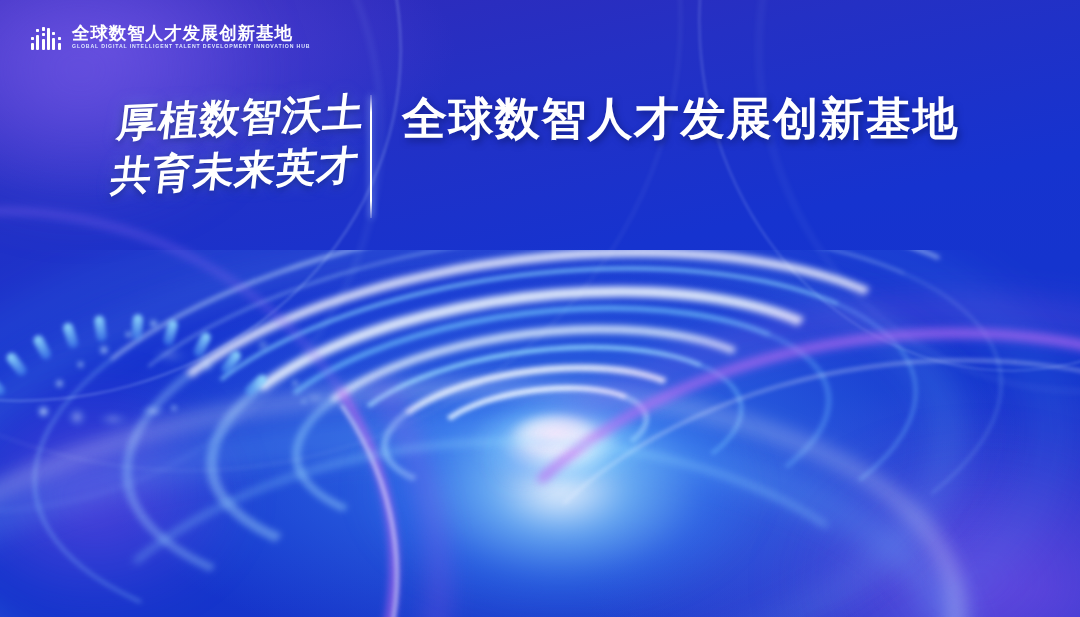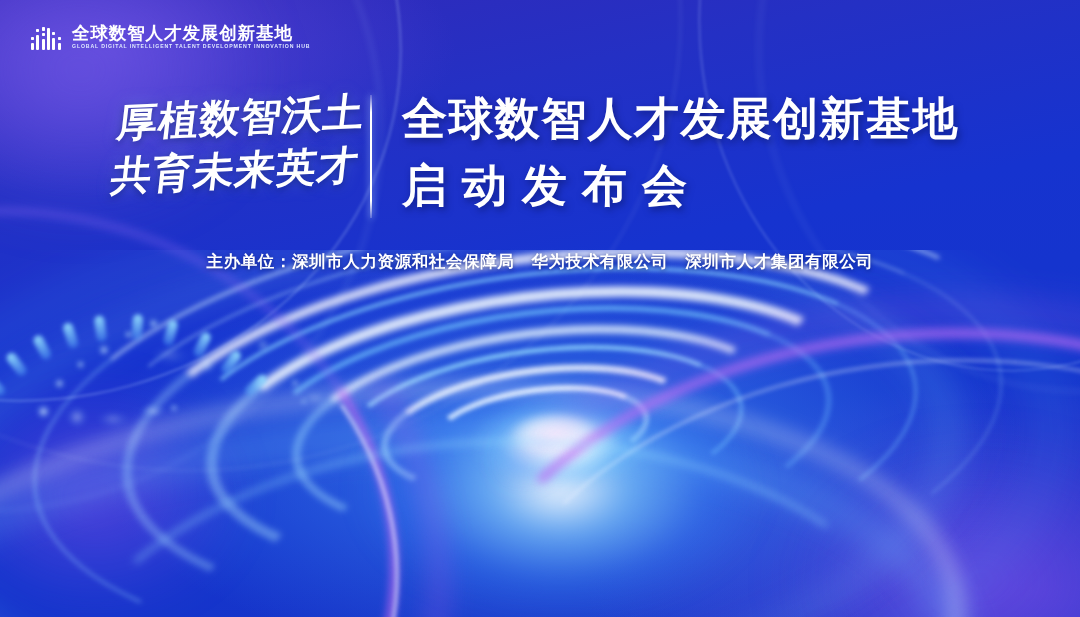--- a/index.html
+++ b/index.html
@@ -255,18 +255,16 @@
 
   <div id="calli">
     <div id="calli-1">厚植数智沃土</div>
     <div id="calli-2">共育未来英才</div>
   </div>
 
   <div id="divider"></div>
 
   <div id="title">
     <div id="title-1">全球数智人才发展创新基地</div>
-    <div id="title-2">启动发布会</div>
-  </div>
-
-  <div class="org" id="org-1">主办单位：深圳市人力资源和社会保障局　华为技术有限公司　深圳市人才集团有限公司</div>
+  </div>
+
 
 </div>
 
 </body></html>

